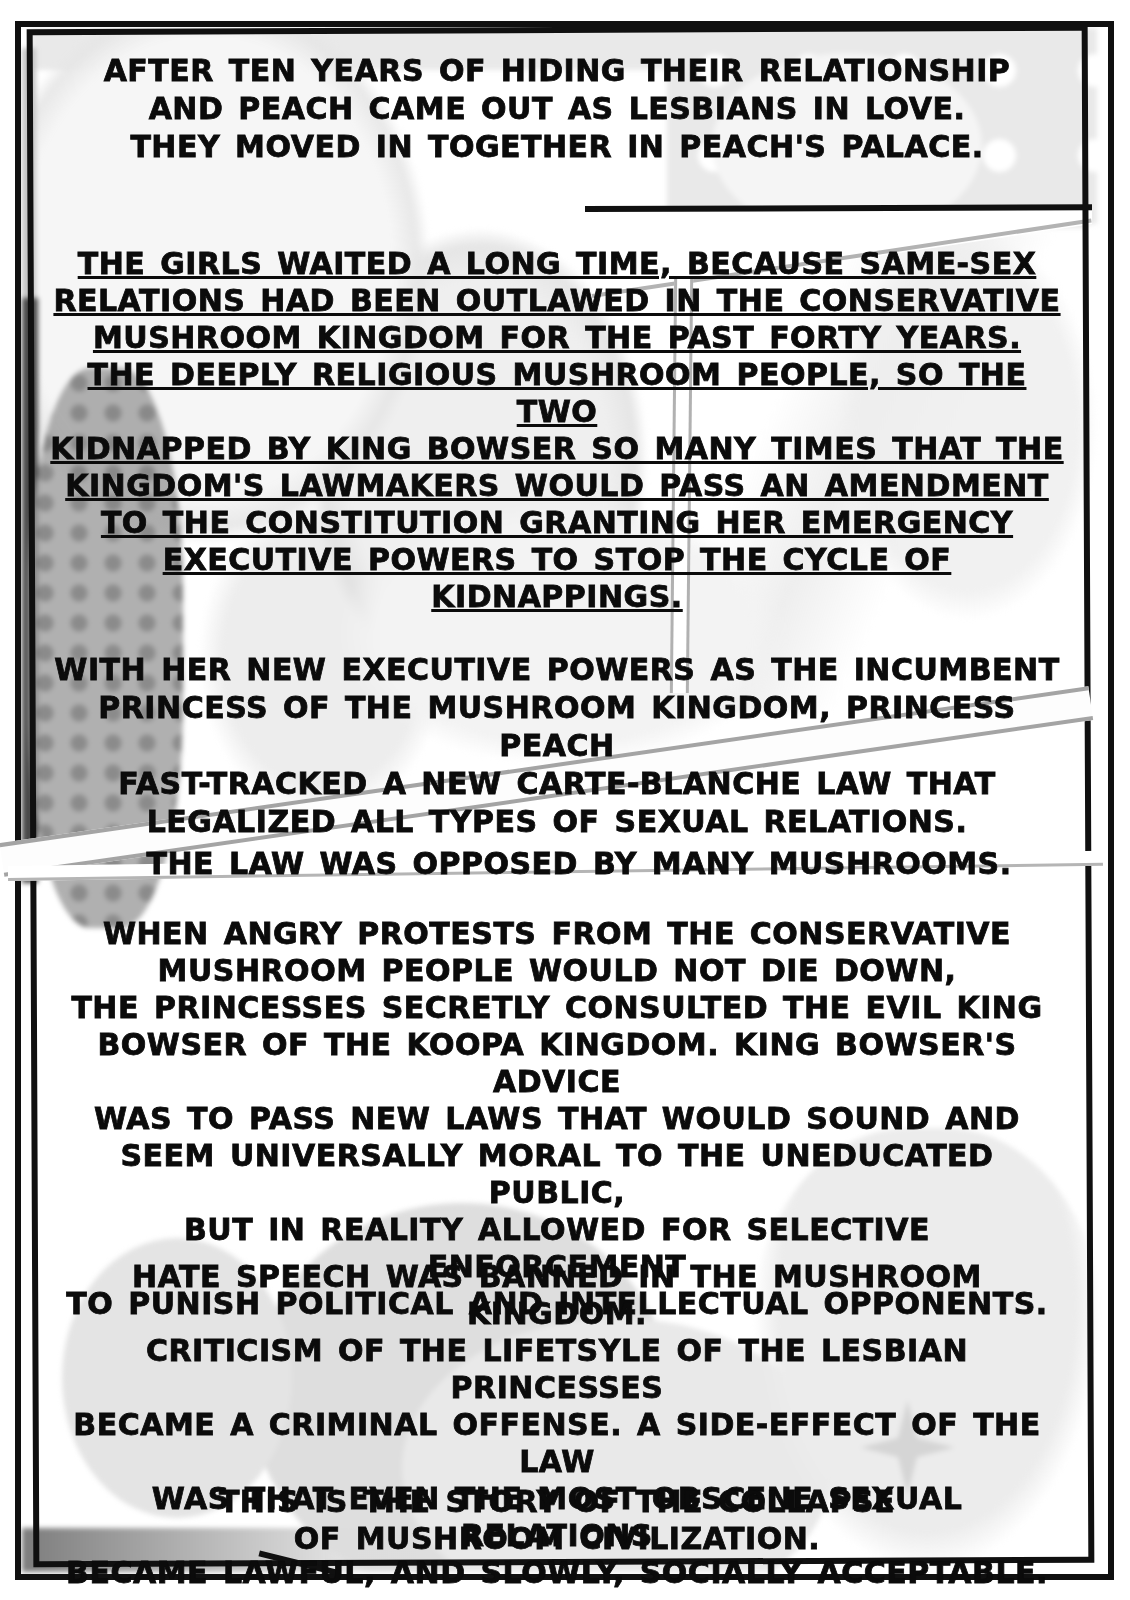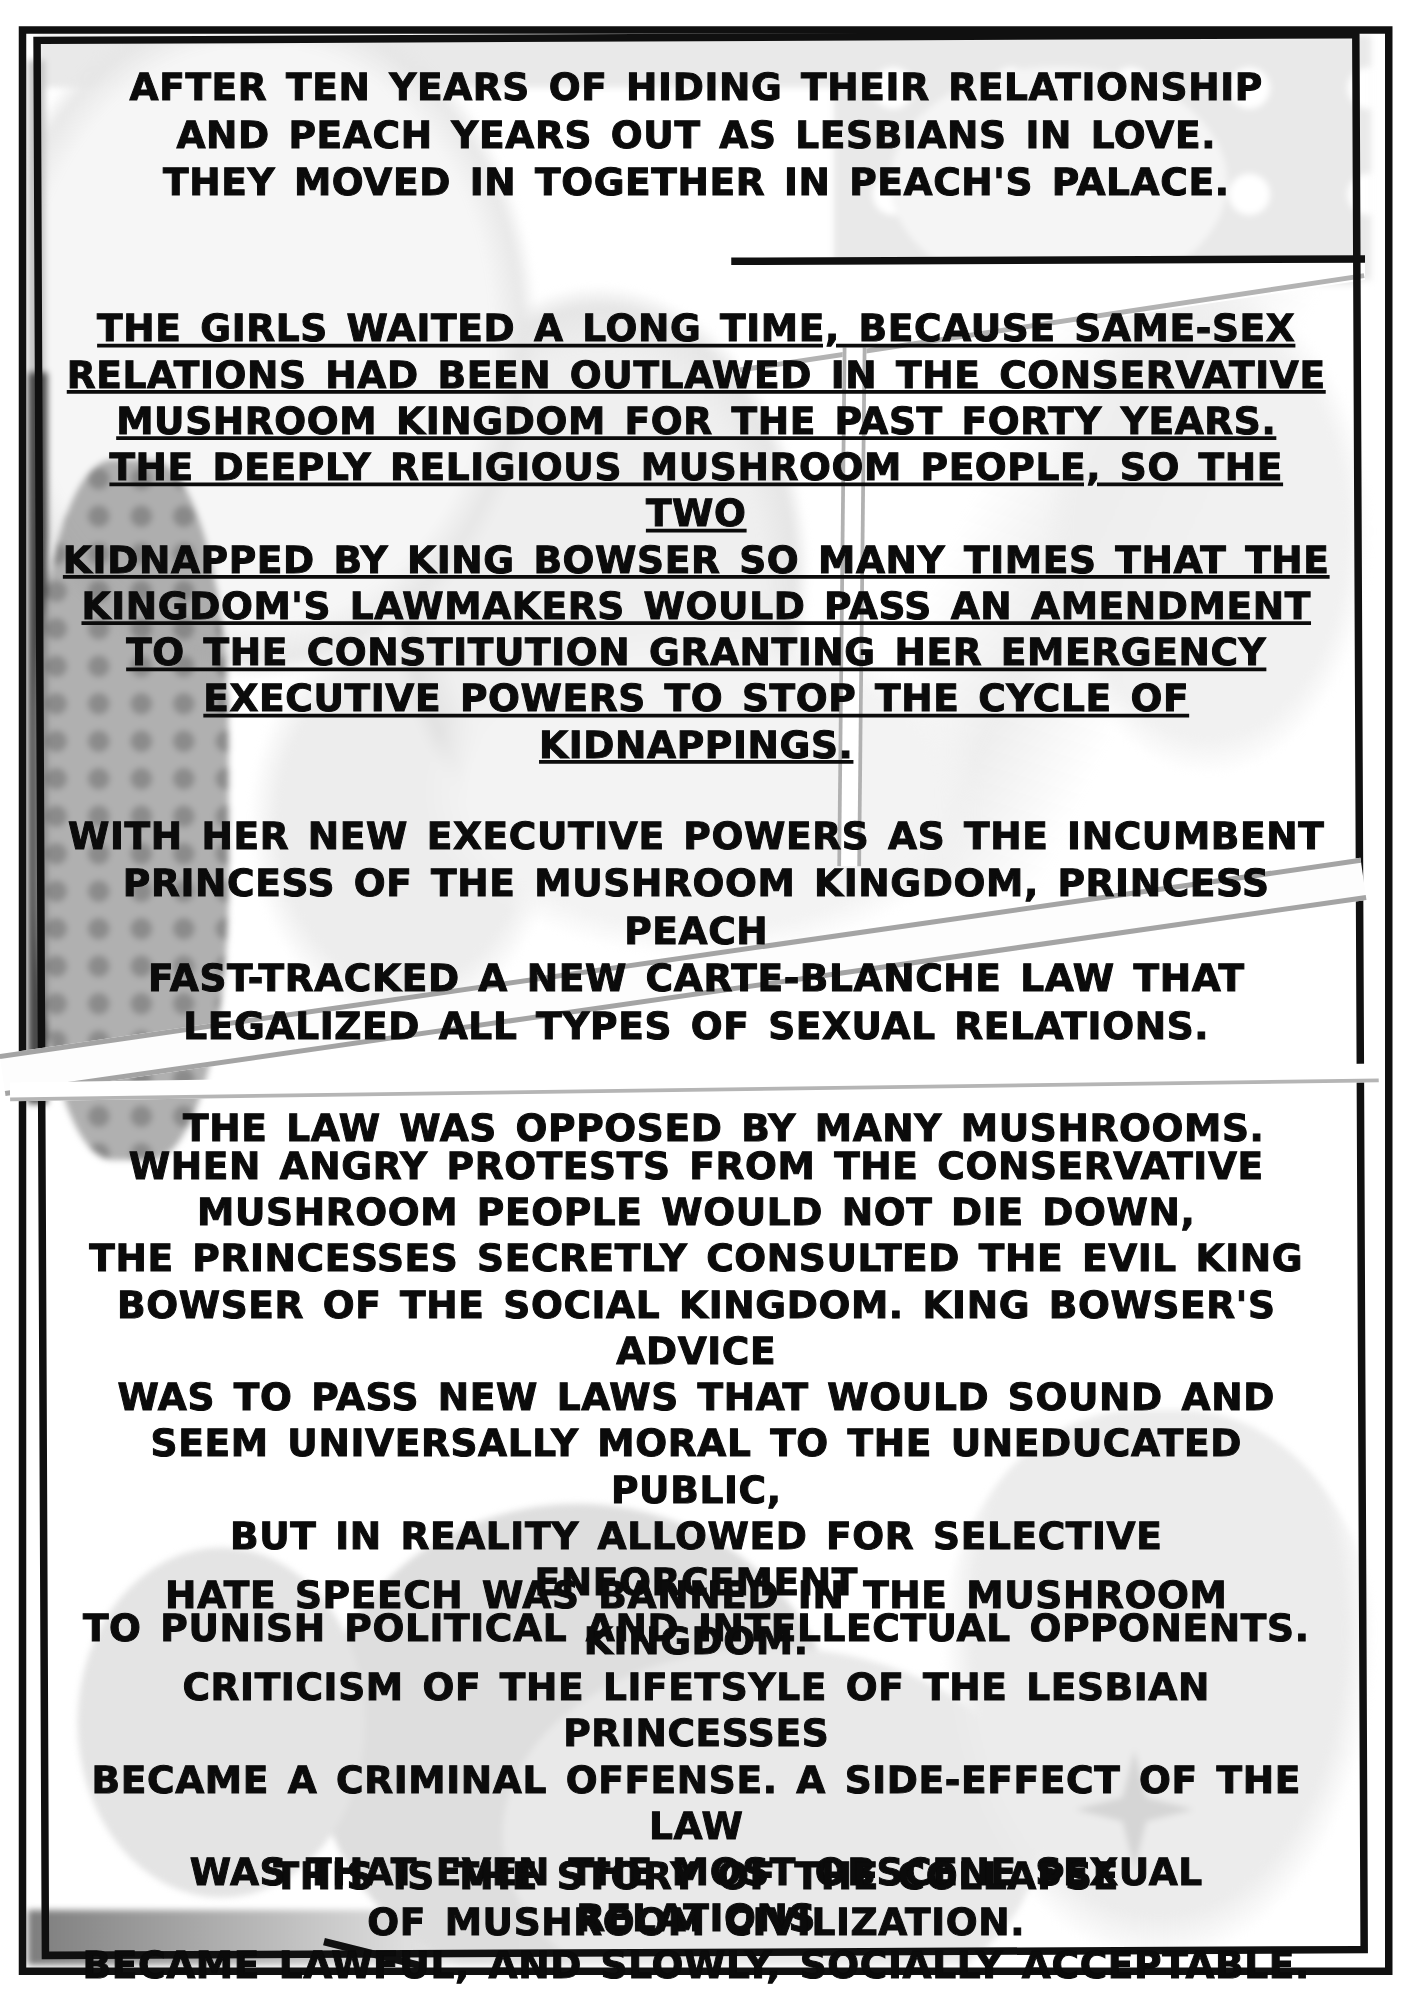--- a/index.html
+++ b/index.html
@@ -101,21 +101,21 @@
     position:absolute;left:50px;width:1014px;
     text-align:center;color:var(--ink,#0b0b0b);
     font-weight:bold;font-size:30px;line-height:37px;
     letter-spacing:.5px;word-spacing:4px;
     -webkit-text-stroke:.8px var(--ink,#0b0b0b);
     z-index:6;
   }
   .p1{top:52px;line-height:38px;}
   .p2{top:245px;text-decoration:underline;}
   .p3{top:651px;line-height:38px;}
-  .p4{top:845px;transform:translateX(22px);margin-top:40px;}
+  .p4{top:845px;transform:translateX(22px);}
   .p5{top:915px;}
   .p6{top:1258px;}
   .p7{top:1483px;}
 </style>
 </head>
 <body>
 
 <div class="canvas">
 
   <div class="art">
@@ -147,21 +147,21 @@
   <div class="g1-black"></div>
   <div class="g1-gray"></div>
   <div class="g2"></div>
   <div class="outer-frame"></div>
   <div class="g3"></div>
   <div class="g4"></div>
   <div class="corner-line"></div>
 
   <section class="para p1">
     <div>AFTER TEN YEARS OF HIDING THEIR RELATIONSHIP</div>
-    <div>AND PEACH YEARS OUT AS LESBIANS IN LOVE.</div>
+    <div>AND PEACH CAME OUT AS LESBIANS IN LOVE.</div>
     <div>THEY MOVED IN TOGETHER IN PEACH'S PALACE.</div>
   </section>
 
   <section class="para p2">
     <div>THE GIRLS WAITED A LONG TIME, BECAUSE SAME-SEX</div>
     <div>RELATIONS HAD BEEN OUTLAWED IN THE CONSERVATIVE</div>
     <div>MUSHROOM KINGDOM FOR THE PAST FORTY YEARS.</div>
     <div>THE DEEPLY RELIGIOUS MUSHROOM PEOPLE, SO THE TWO</div>
     <div>KIDNAPPED BY KING BOWSER SO MANY TIMES THAT THE</div>
     <div>KINGDOM'S LAWMAKERS WOULD PASS AN AMENDMENT</div>
@@ -177,21 +177,21 @@
   </section>
 
   <section class="para p4">
     <div>THE LAW WAS OPPOSED BY MANY MUSHROOMS.</div>
   </section>
 
   <section class="para p5">
     <div>WHEN ANGRY PROTESTS FROM THE CONSERVATIVE</div>
     <div>MUSHROOM PEOPLE WOULD NOT DIE DOWN,</div>
     <div>THE PRINCESSES SECRETLY CONSULTED THE EVIL KING</div>
-    <div>BOWSER OF THE SOCIAL KINGDOM. KING BOWSER'S ADVICE</div>
+    <div>BOWSER OF THE KOOPA KINGDOM. KING BOWSER'S ADVICE</div>
     <div>WAS TO PASS NEW LAWS THAT WOULD SOUND AND</div>
     <div>SEEM UNIVERSALLY MORAL TO THE UNEDUCATED PUBLIC,</div>
     <div>BUT IN REALITY ALLOWED FOR SELECTIVE ENFORCEMENT</div>
     <div>TO PUNISH POLITICAL AND INTELLECTUAL OPPONENTS.</div>
   </section>
 
   <section class="para p6">
     <div>HATE SPEECH WAS BANNED IN THE MUSHROOM KINGDOM.</div>
     <div>CRITICISM OF THE LIFETSYLE OF THE LESBIAN PRINCESSES</div>
     <div>BECAME A CRIMINAL OFFENSE. A SIDE-EFFECT OF THE LAW</div>

